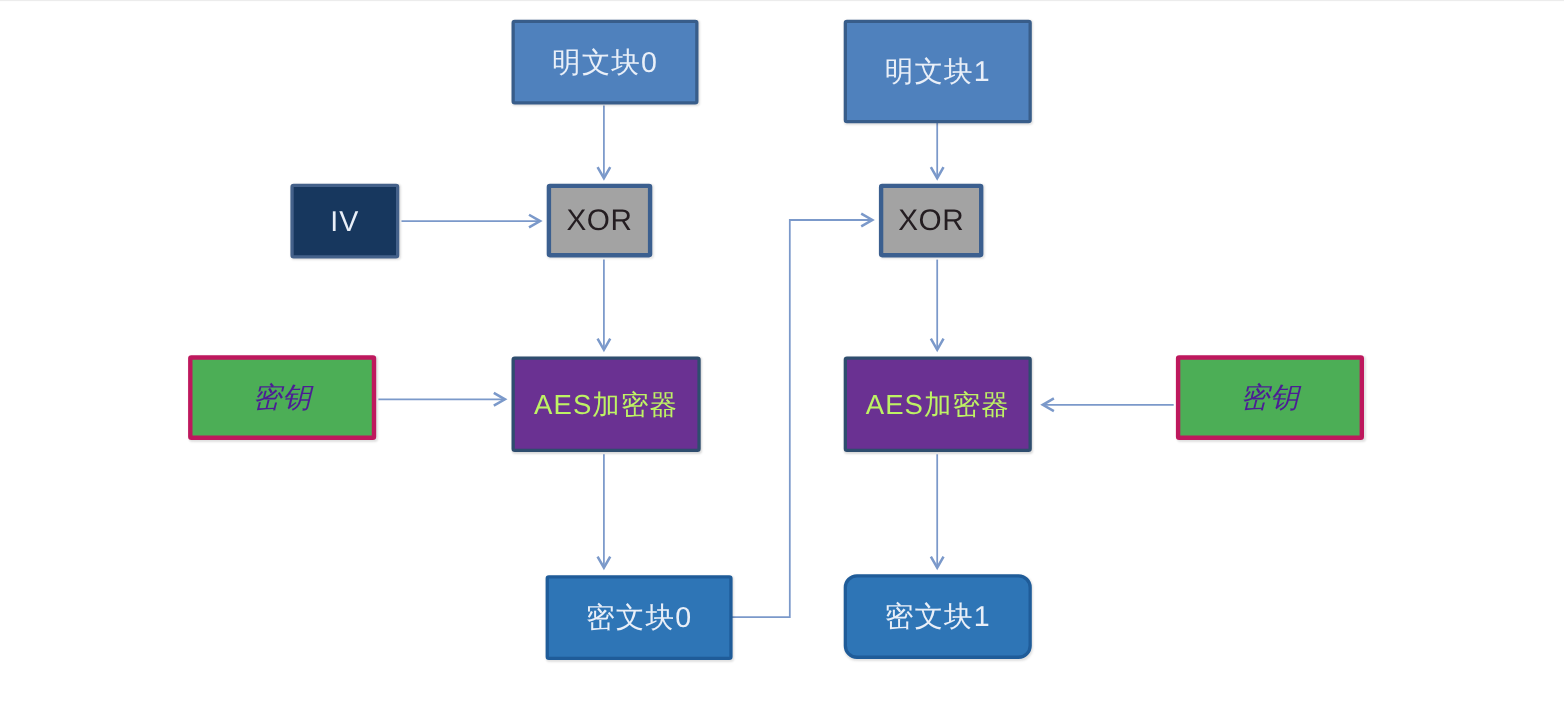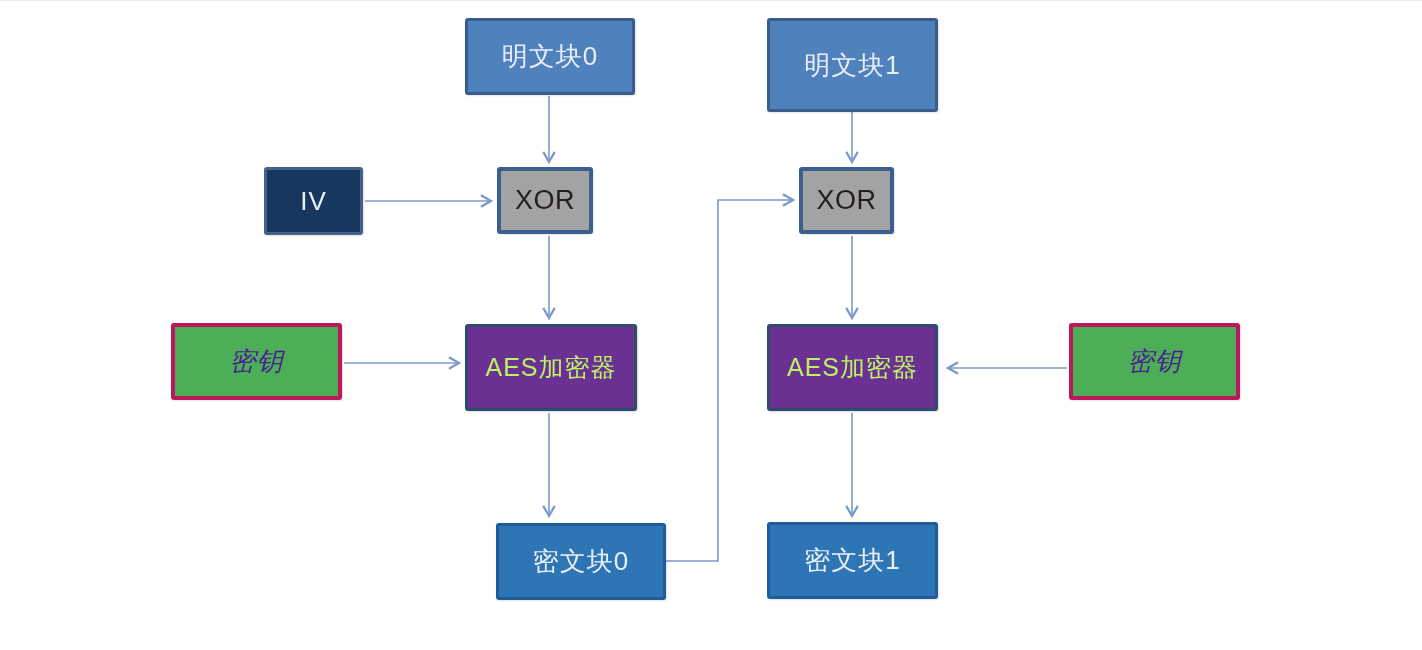--- a/index.html
+++ b/index.html
@@ -85,21 +85,21 @@
   .n-plaintext0 { left: 465px; top: 17px;  width: 170px; height: 77px; }
   .n-plaintext1 { left: 767px; top: 17px;  width: 171px; height: 94px; }
   .n-iv         { left: 264px; top: 166px; width: 99px;  height: 68px; }
   .n-xor0       { left: 497px; top: 166px; width: 96px;  height: 67px; }
   .n-xor1       { left: 799px; top: 166px; width: 95px;  height: 67px; }
   .n-key0       { left: 171px; top: 322px; width: 171px; height: 77px; }
   .n-aes0       { left: 465px; top: 323px; width: 172px; height: 87px; }
   .n-aes1       { left: 767px; top: 323px; width: 171px; height: 87px; }
   .n-key1       { left: 1069px; top: 322px; width: 171px; height: 77px; }
   .n-cipher0    { left: 464px; top: 522px; width: 170px; height: 77px; margin-left: 32px; }
-  .n-cipher1    { left: 767px; top: 521px; width: 171px; height: 77px; }
+  .n-cipher1    { left: 767px; top: 521px; width: 171px; height: 77px; border-radius: 12px; }
 
   .watermark {
     position: absolute;
     right: 14px;
     bottom: 12px;
     text-align: right;
     color: #b2b2b2;
     line-height: 1.25;
   }
   .wm-name {

